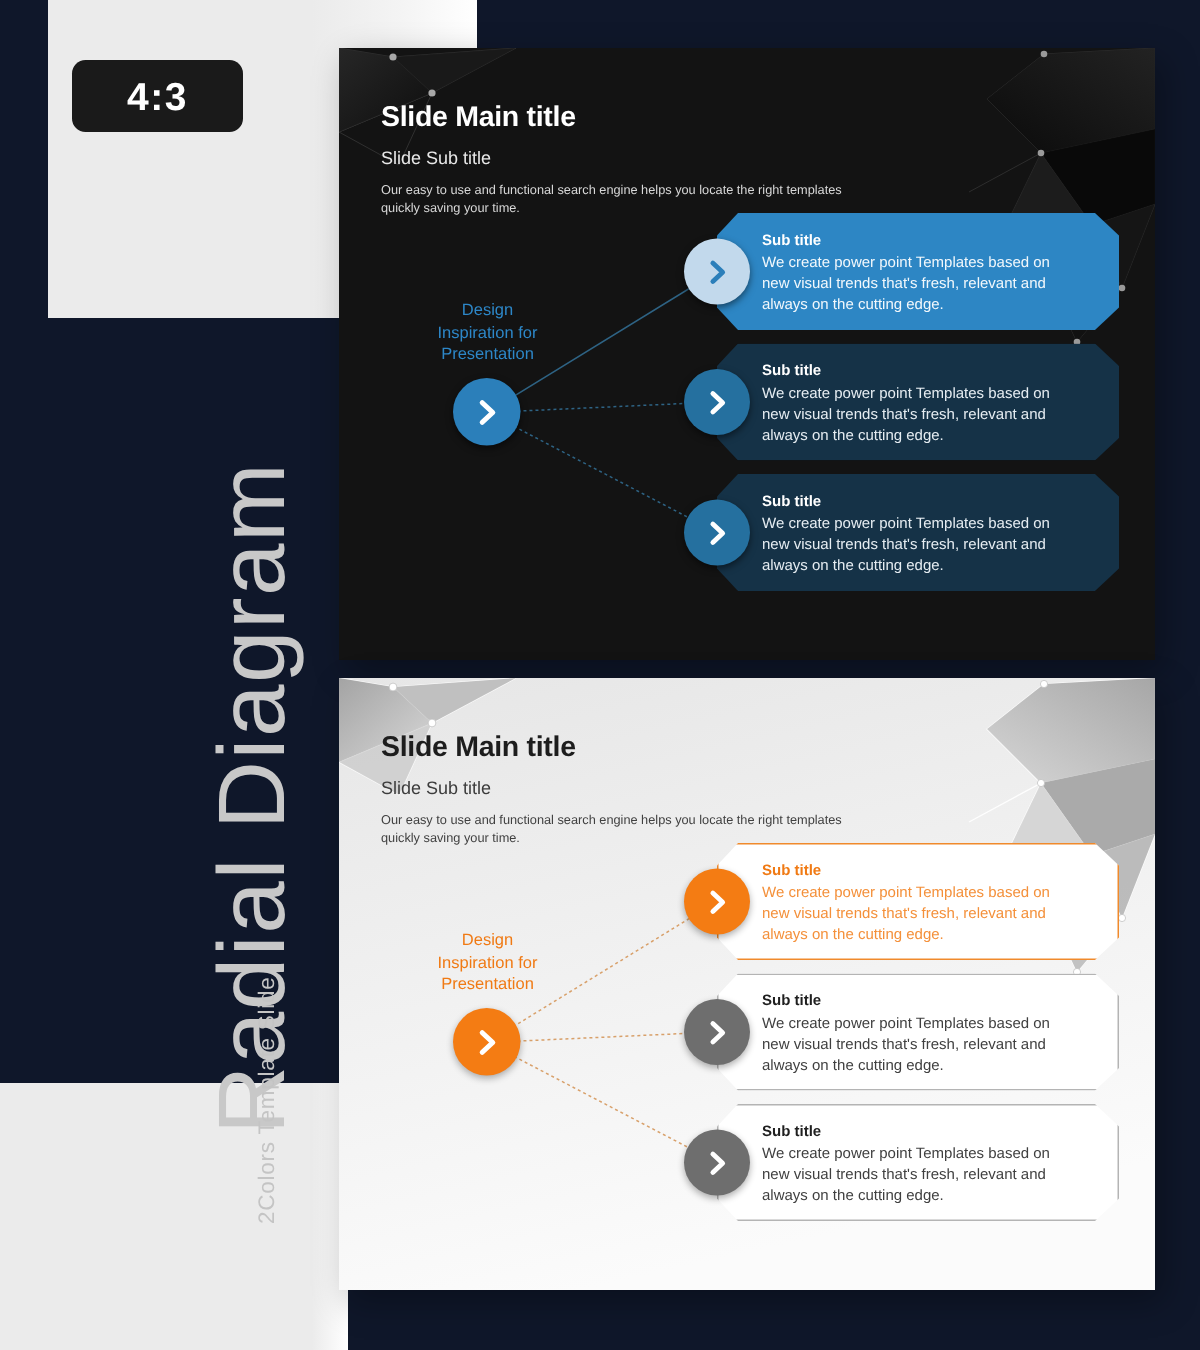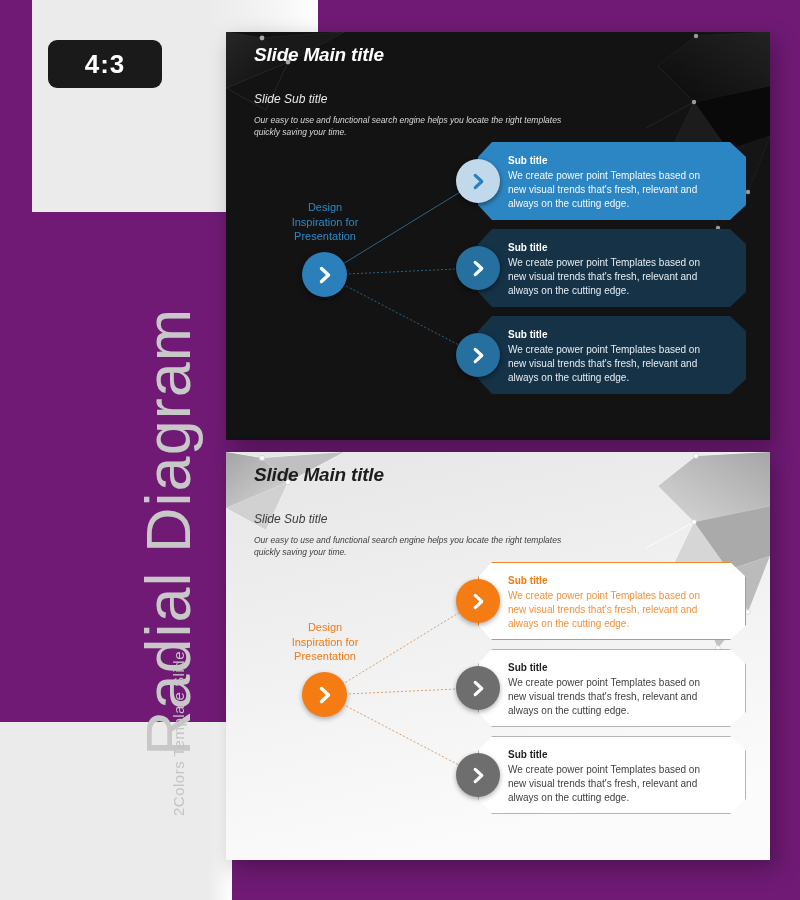--- a/index.html
+++ b/index.html
@@ -10,21 +10,21 @@
     height: 900px;
     background: #ffffff;
     font-family: "Liberation Sans", sans-serif;
     overflow: hidden;
   }
 
   #stage {
     position: relative;
     width: 800px;
     height: 900px;
-    background: #701a75;
+    background: #0f172a;
     overflow: hidden;
   }
 
   
   .panel-top-gray {
     position: absolute;
     left: 32px;  top: 0px;
     width: 176px; height: 212px;
     background: #ebebeb;
   }
@@ -104,23 +104,23 @@
   .slide-light{ left: 226px; top: 452px; background: #e3e3e3; }
 
   .poly-svg {
     position: absolute;
     left: 0; top: 0;
     width: 544px; height: 408px;
     pointer-events: none;
   }
 
   
-  .slide-head { position: absolute; left: 28px; top: 12px; width: 330px; font-style: italic; }
+  .slide-head { position: absolute; left: 28px; top: 36px; width: 330px; }
   .s-title    { font-size: 19px; font-weight: bold; letter-spacing: -0.2px; }
-  .s-sub      { font-size: 12px; margin-top: 26px; }
+  .s-sub      { font-size: 12px; margin-top: 8px; }
   .s-desc     { font-size: 8.5px; line-height: 1.45; margin-top: 8px; }
 
   .slide-dark  .s-title { color: #ffffff; }
   .slide-dark  .s-sub   { color: #e8e8e8; }
   .slide-dark  .s-desc  { color: #d8d8d8; }
   .slide-light .s-title { color: #1d1d1d; }
   .slide-light .s-sub   { color: #3c3c3c; }
   .slide-light .s-desc  { color: #404040; }
 
   

